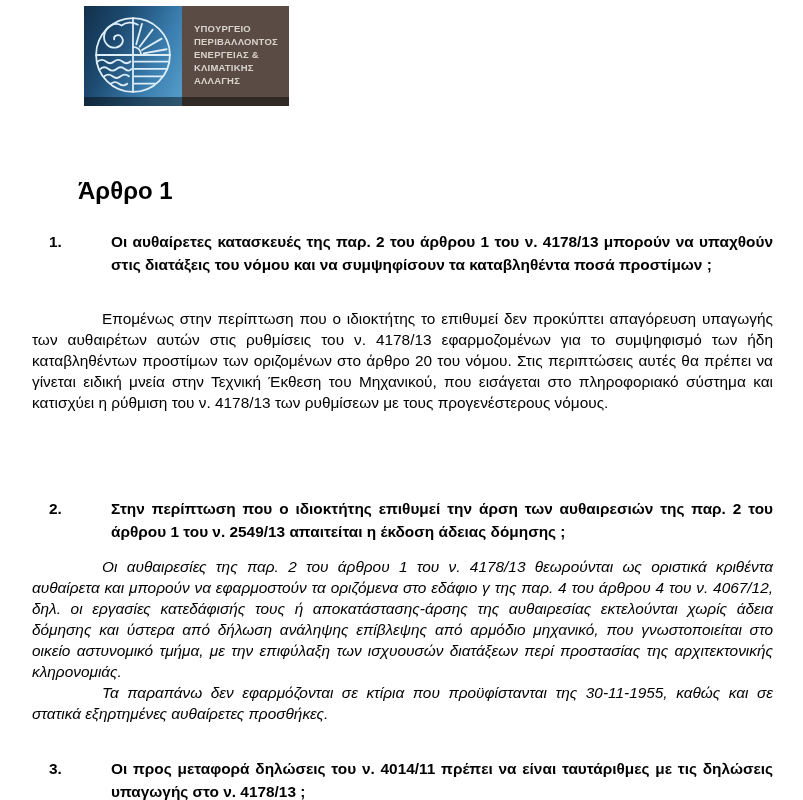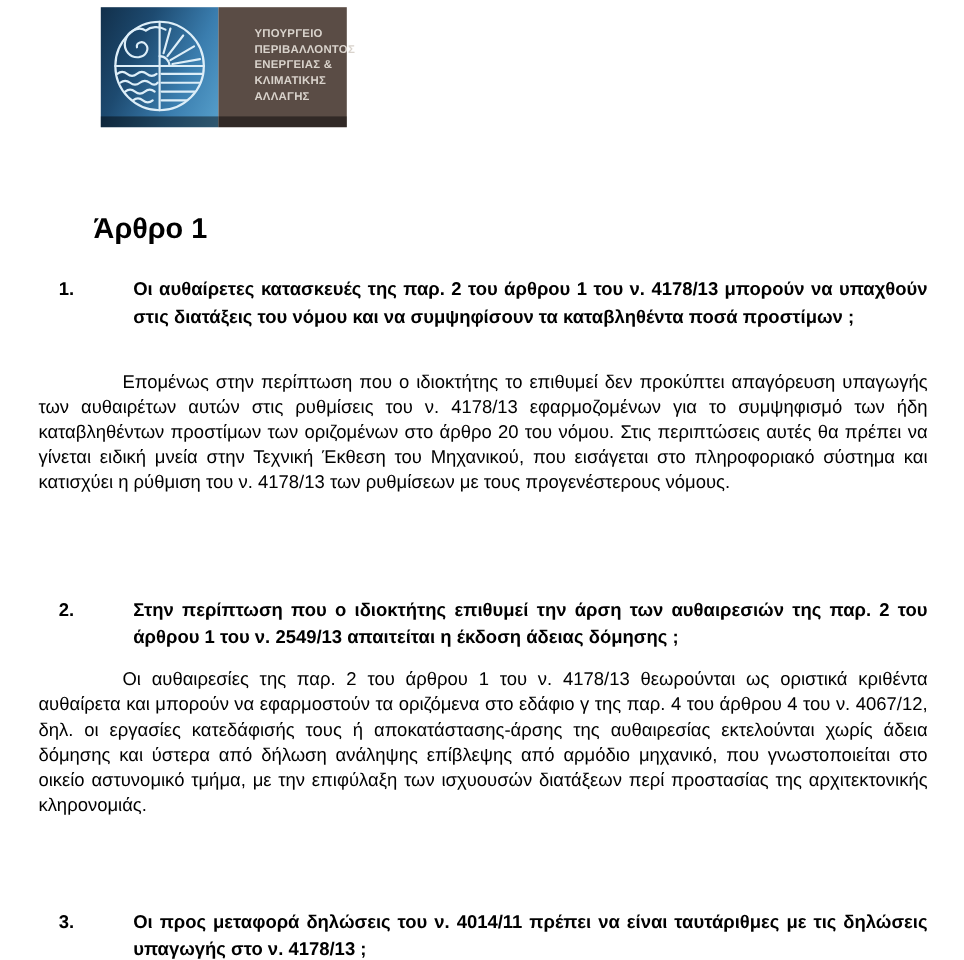--- a/index.html
+++ b/index.html
@@ -41,21 +41,21 @@
     position: absolute;
     left: 8px;
     top: 8px;
   }
   .logo-brown {
     position: relative;
     width: 107px;
     height: 100px;
     background: #5a4c45;
     box-sizing: border-box;
-    padding: 16px 6px 0 30px;
+    padding: 16px 6px 0 12px;
   }
   .ministry-line {
     font-size: 9.5px;
     line-height: 13px;
     font-weight: bold;
     letter-spacing: 0.2px;
     color: #d9d3cc;
     white-space: nowrap;
   }
 
@@ -106,21 +106,21 @@
     width: 741px;
     font-size: 15.4px;
     line-height: 21px;
     text-align: justify;
   }
   .answer p {
     margin: 0;
     text-indent: 70px;
   }
   #a1 { top: 308px; }
-  #a2 { top: 556px; }
+  #a2 { top: 556px; font-style: italic; }
 </style>
 </head>
 <body>
 
 <div class="page">
 
   <div class="logo">
     <div class="logo-blue">
       <svg width="82" height="82" viewBox="0 0 100 100">
         <g stroke="#ddeef8" fill="none" stroke-width="2.2" stroke-linecap="round">
@@ -166,20 +166,21 @@
   <div class="answer" id="a1">
     <p>Επομένως στην περίπτωση που ο ιδιοκτήτης το επιθυμεί δεν προκύπτει απαγόρευση υπαγωγής των αυθαιρέτων αυτών στις ρυθμίσεις του ν. 4178/13 εφαρμοζομένων για το συμψηφισμό των ήδη καταβληθέντων προστίμων των οριζομένων στο άρθρο 20 του νόμου. Στις περιπτώσεις αυτές θα πρέπει να γίνεται ειδική μνεία στην Τεχνική Έκθεση του Μηχανικού, που εισάγεται στο πληροφοριακό σύστημα και κατισχύει η ρύθμιση του ν. 4178/13 των ρυθμίσεων με τους προγενέστερους νόμους.</p>
   </div>
 
   <div class="question" id="q2">
     <span class="q-number">2.</span>
     <span class="q-text">Στην περίπτωση που ο ιδιοκτήτης επιθυμεί την άρση των αυθαιρεσιών της παρ. 2 του άρθρου 1 του ν. 2549/13 απαιτείται η έκδοση άδειας δόμησης ;</span>
   </div>
   <div class="answer" id="a2">
     <p>Οι αυθαιρεσίες της παρ. 2 του άρθρου 1 του ν. 4178/13 θεωρούνται ως οριστικά κριθέντα αυθαίρετα και μπορούν να εφαρμοστούν τα οριζόμενα στο εδάφιο γ της παρ. 4 του άρθρου 4 του ν. 4067/12, δηλ. οι εργασίες κατεδάφισής τους ή αποκατάστασης-άρσης της αυθαιρεσίας εκτελούνται χωρίς άδεια δόμησης και ύστερα από δήλωση ανάληψης επίβλεψης από αρμόδιο μηχανικό, που γνωστοποιείται στο οικείο αστυνομικό τμήμα, με την επιφύλαξη των ισχυουσών διατάξεων περί προστασίας της αρχιτεκτονικής κληρονομιάς.</p>
+    <p>Τα παραπάνω δεν εφαρμόζονται σε κτίρια που προϋφίστανται της 30-11-1955, καθώς και σε στατικά εξηρτημένες αυθαίρετες προσθήκες.</p>
   </div>
 
   <div class="question" id="q3">
     <span class="q-number">3.</span>
     <span class="q-text">Οι προς μεταφορά δηλώσεις του ν. 4014/11 πρέπει να είναι ταυτάριθμες με τις δηλώσεις υπαγωγής στο ν. 4178/13 ;</span>
   </div>
 
 </div>
 
 </body></html>

